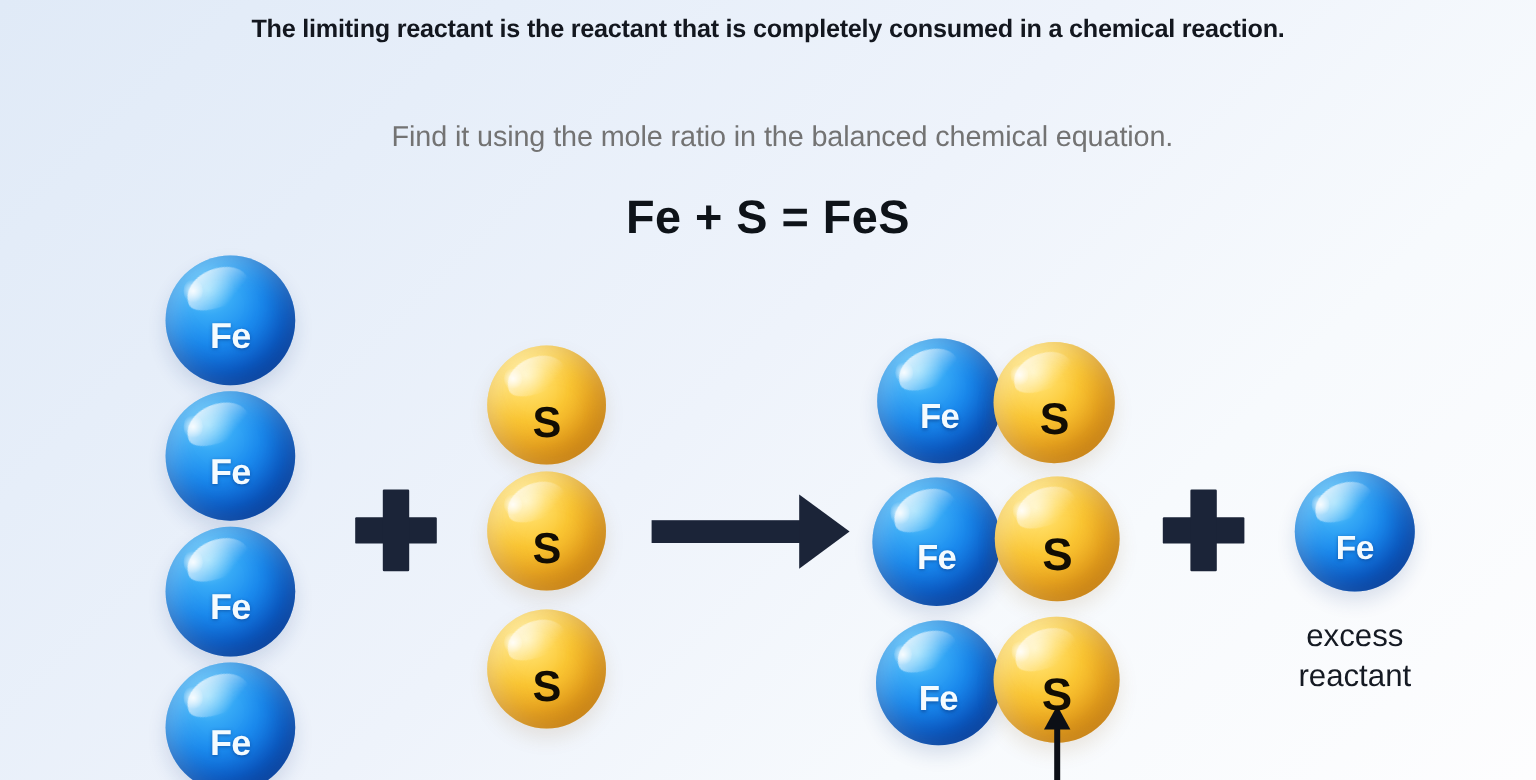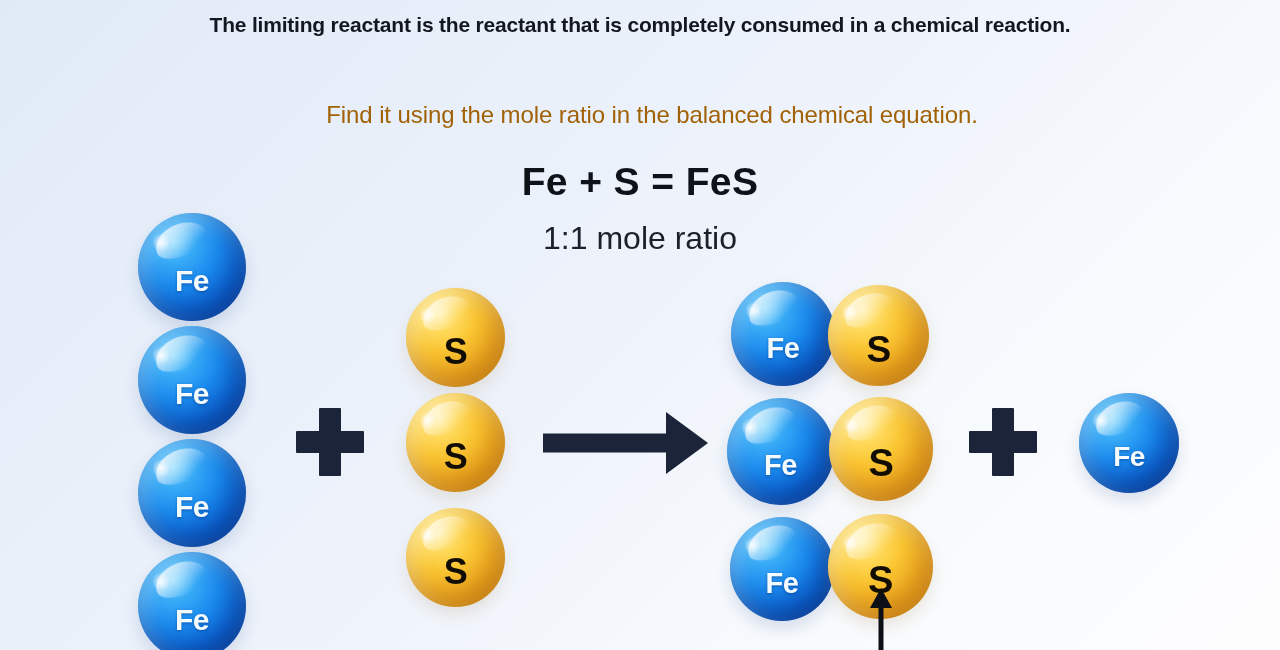--- a/index.html
+++ b/index.html
@@ -36,21 +36,21 @@
   }
 
   .subhead {
     position: absolute;
     left: 0; right: 0;
     top: 98px;
     text-align: center;
     font-size: 24px;
     line-height: 34px;
     font-weight: 400;
-    color: #a16207;
+    color: #737373;
     letter-spacing: -0.1px;
     padding-left: 24px;
   }
 
   .equation {
     position: absolute;
     left: 0; right: 0;
     top: 157px;
     text-align: center;
     font-size: 39px;
@@ -223,21 +223,20 @@
   }
 </style>
 </head>
 <body>
 
 <div class="stage">
 
   <div class="headline">The limiting reactant is the reactant that is completely consumed in a chemical reaction.</div>
   <div class="subhead">Find it using the mole ratio in the balanced chemical equation.</div>
   <div class="equation">Fe + S = FeS</div>
-  <div class="ratio">1:1 mole ratio</div>
 
   <div class="atom fe" style="left:138px; top:213px; width:108px; height:108px;">
     <span class="gloss"></span>
     <span class="spot"></span>
     <span class="sym" style="font-size:30px;">Fe</span>
   </div>
 
   <div class="atom fe" style="left:138px; top:326px; width:108px; height:108px;">
     <span class="gloss"></span>
     <span class="spot"></span>
@@ -320,14 +319,18 @@
   </div>
 
   <div class="plus" style="left:969px; top:408px; width:68px; height:68px;"></div>
 
   <div class="atom fe" style="left:1079px; top:393px; width:100px; height:100px;">
     <span class="gloss"></span>
     <span class="spot"></span>
     <span class="sym" style="font-size:28px;">Fe</span>
   </div>
 
+  <div class="excess-caption" style="left:1019px; top:512px;">
+    <div>excess</div>
+    <div>reactant</div>
+  </div>
 
 </div>
 
 </body></html>

